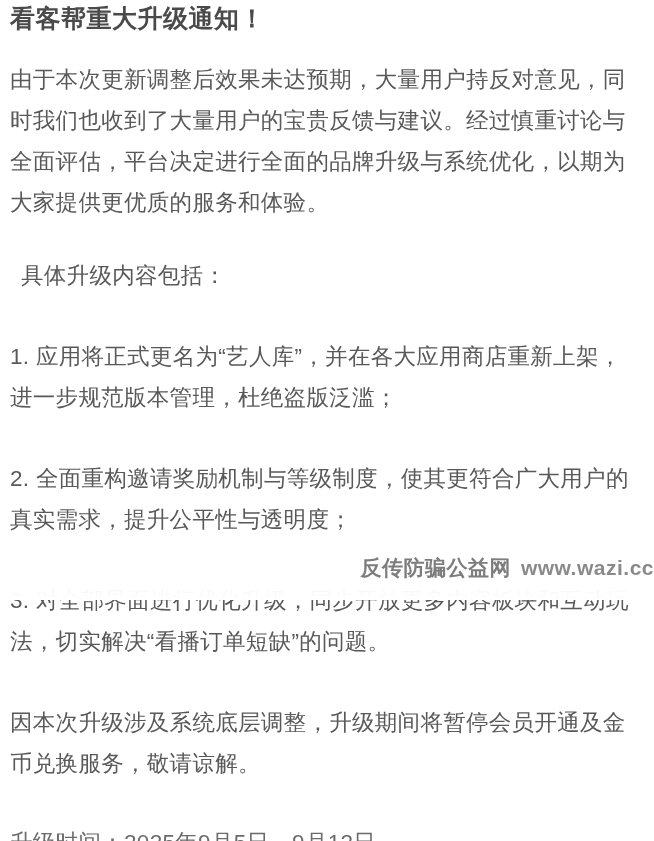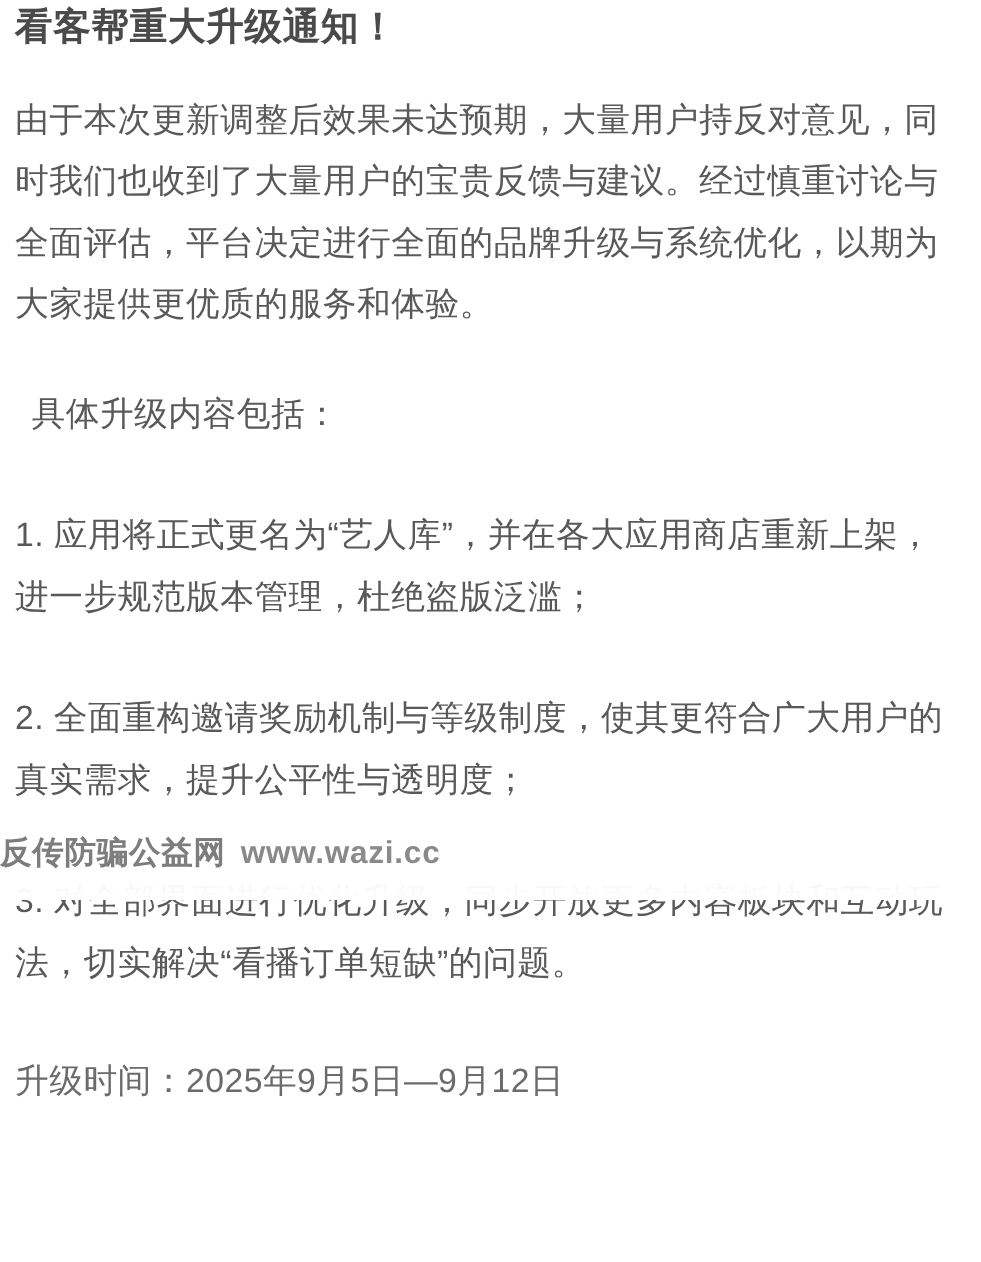--- a/index.html
+++ b/index.html
@@ -53,21 +53,21 @@
   .p-time {
     margin-top: 38px;
     color: #6b6b6b;
   }
 
   .watermark {
     position: absolute;
     left: 0;
     right: 0;
     bottom: 18px;
-    text-align: left;
+    text-align: right;
     font-size: 21px;
     font-weight: bold;
     color: #7d7d7d;
     letter-spacing: 0.5px;
     white-space: nowrap;
   }
   .watermark .wm-site {
     color: #8a8a8a;
     margin-left: 10px;
   }
@@ -89,20 +89,21 @@
   <h1 class="notice-title">看客帮重大升级通知！</h1>
 
   <p class="para p-intro">由于本次更新调整后效果未达预期，大量用户持反对意见，同时我们也收到了大量用户的宝贵反馈与建议。经过慎重讨论与全面评估，平台决定进行全面的品牌升级与系统优化，以期为大家提供更优质的服务和体验。</p>
 
   <p class="para p-heading">具体升级内容包括：</p>
 
   <p class="para p-item">1. 应用将正式更名为“艺人库”，并在各大应用商店重新上架，进一步规范版本管理，杜绝盗版泛滥；</p>
   <p class="para p-item">2. 全面重构邀请奖励机制与等级制度，使其更符合广大用户的真实需求，提升公平性与透明度；</p>
   <p class="para p-item">3. 对全部界面进行优化升级，同步开放更多内容板块和互动玩法，切实解决“看播订单短缺”的问题。</p>
 
+  <p class="para p-closing">因本次升级涉及系统底层调整，升级期间将暂停会员开通及金币兑换服务，敬请谅解。</p>
 
   <p class="para p-time">升级时间：2025年9月5日—9月12日</p>
 
   <div class="bottom-fade"></div>
 
   <div class="watermark">
     <span>反传防骗公益网</span><span class="wm-site">www.wazi.cc</span>
   </div>
 
 </div>

